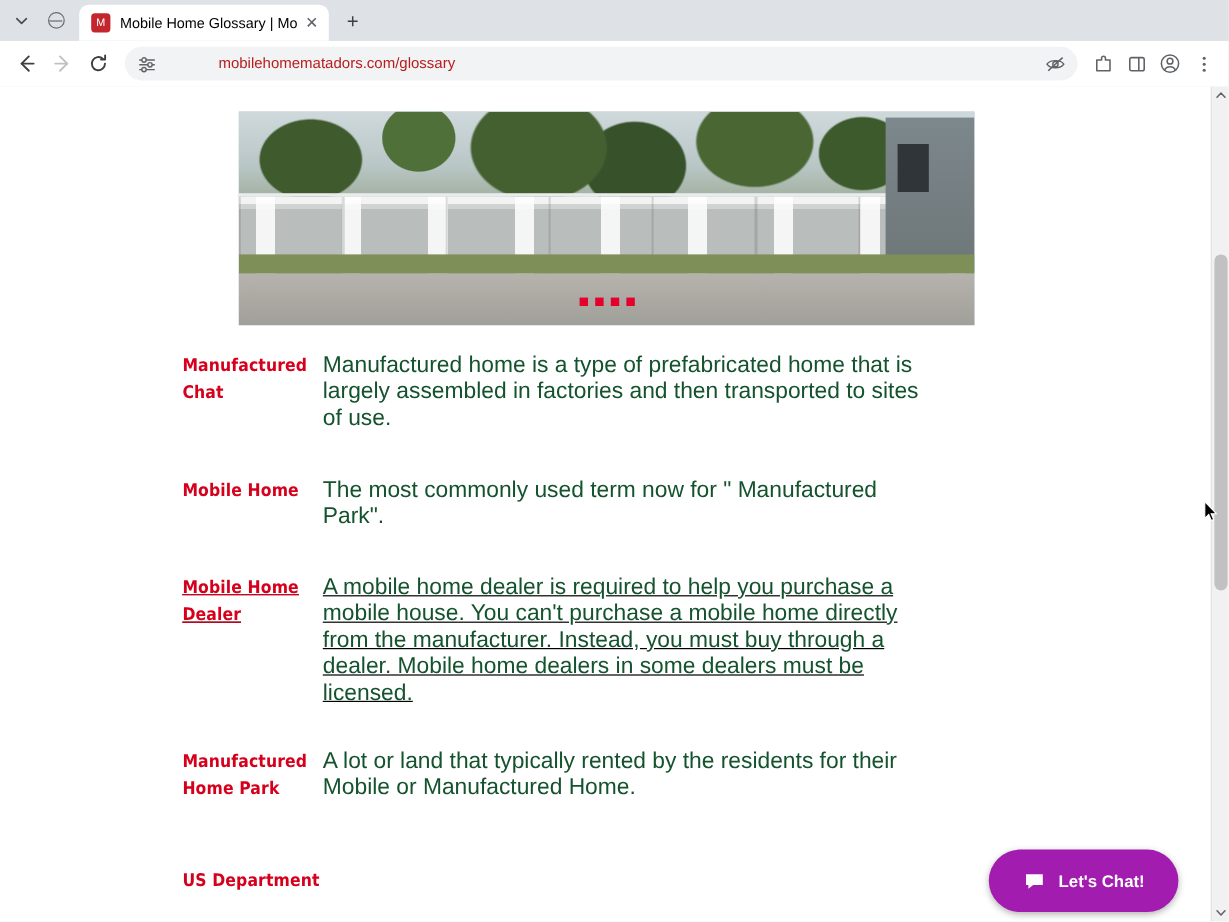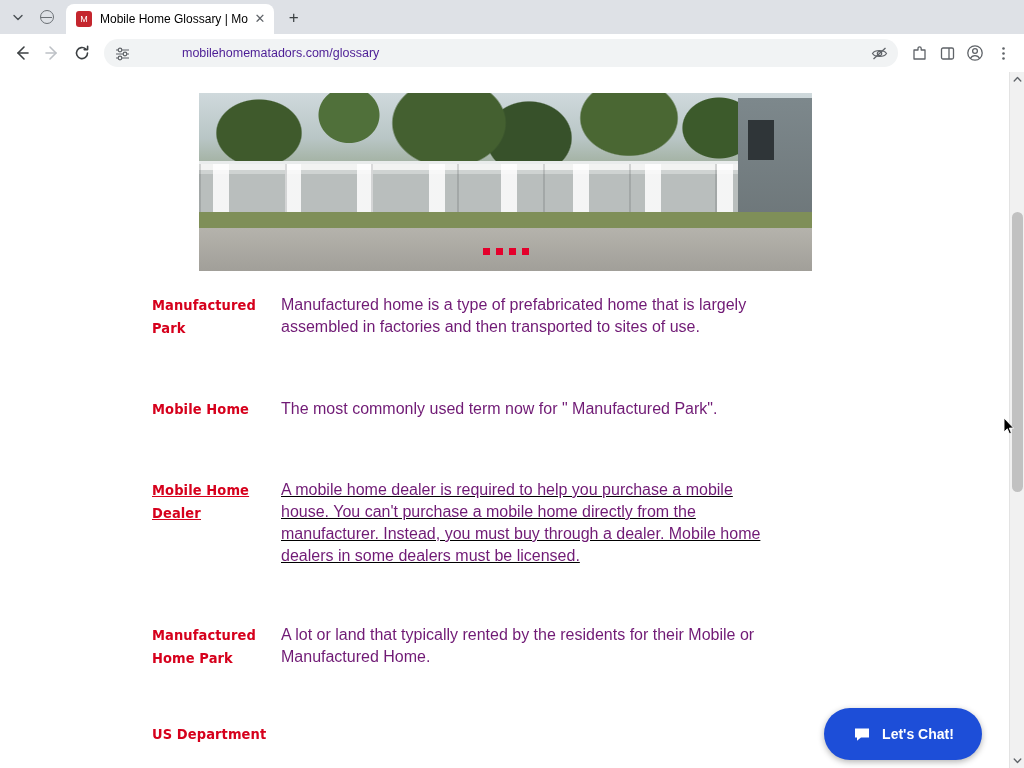--- a/index.html
+++ b/index.html
@@ -119,21 +119,21 @@
     margin: 0 6px;
     gap: 8px;
   }
   .omnibox .sitesettings {
     width: 16px; height: 16px;
     display: flex; align-items: center; justify-content: center;
     color: #5f6368;
   }
   .omnibox .url {
     font-size: 12.5px;
-    color: #4c1d95;
+    color: #b91c1c;
     flex: 1 1 auto;
     white-space: nowrap;
     overflow: hidden;
     padding-left: 44px;
   }
   .omnibox .end-icons { display: flex; align-items: center; gap: 10px; }
   .omnibox .end-icons span { color: #5f6368; display: flex; }
   .tool-icon {
     width: 26px; height: 26px;
     display: flex; align-items: center; justify-content: center;
@@ -229,25 +229,25 @@
     margin-left: 152px;
     font-family: "DejaVu Sans Condensed", "Liberation Sans Narrow", "Liberation Sans", sans-serif;
     font-weight: bold;
     font-size: 14.5px;
     line-height: 23px;
     color: #d6001c;
     letter-spacing: 0.1px;
   }
   .glossary-row .term.linked { text-decoration: underline; }
   .glossary-row .def {
-    margin-left: 12px;
+    margin-left: 0;
     width: 500px;
-    font-size: 16px;
+    font-size: 19px;
     line-height: 22px;
-    color: #701a75;
+    color: #14532d;
     padding-left: 0;
   }
 
   
   .scrollbar {
     position: absolute;
     right: 0; top: 0; bottom: 0;
     width: 15px;
     background: #f1f1f1;
     border-left: 1px solid #e3e3e3;
@@ -264,21 +264,21 @@
     width: 11px; height: 280px;
     background: #c1c1c1;
     border-radius: 6px;
   }
 
   
   .chat {
     position: absolute;
     right: 42px; bottom: 8px;
     width: 158px; height: 52px;
-    background: #1d4ed8;
+    background: #a21caf;
     border-radius: 26px;
     display: flex;
     align-items: center;
     justify-content: center;
     gap: 10px;
     color: #ffffff;
     box-shadow: 0 2px 6px rgba(0,0,0,0.3);
   }
   .chat .bubble-icon { display: flex; }
   .chat .label {
@@ -398,21 +398,21 @@
           <i></i>
           <i></i>
           <i></i>
           <i></i>
         </div>
       </div>
 
       <div class="rows">
 
         <div class="glossary-row" style="min-height:104px;">
-          <div class="term">Manufactured Park</div>
+          <div class="term">Manufactured Chat</div>
           <div class="def">Manufactured home is a type of prefabricated home that is largely assembled in factories and then transported to sites of use.</div>
         </div>
 
         <div class="glossary-row" style="min-height:81px;">
           <div class="term">Mobile Home</div>
           <div class="def">The most commonly used term now for " Manufactured Park".</div>
         </div>
 
         <div class="glossary-row" style="min-height:145px;text-decoration:underline;">
           <div class="term linked">Mobile Home Dealer</div>

